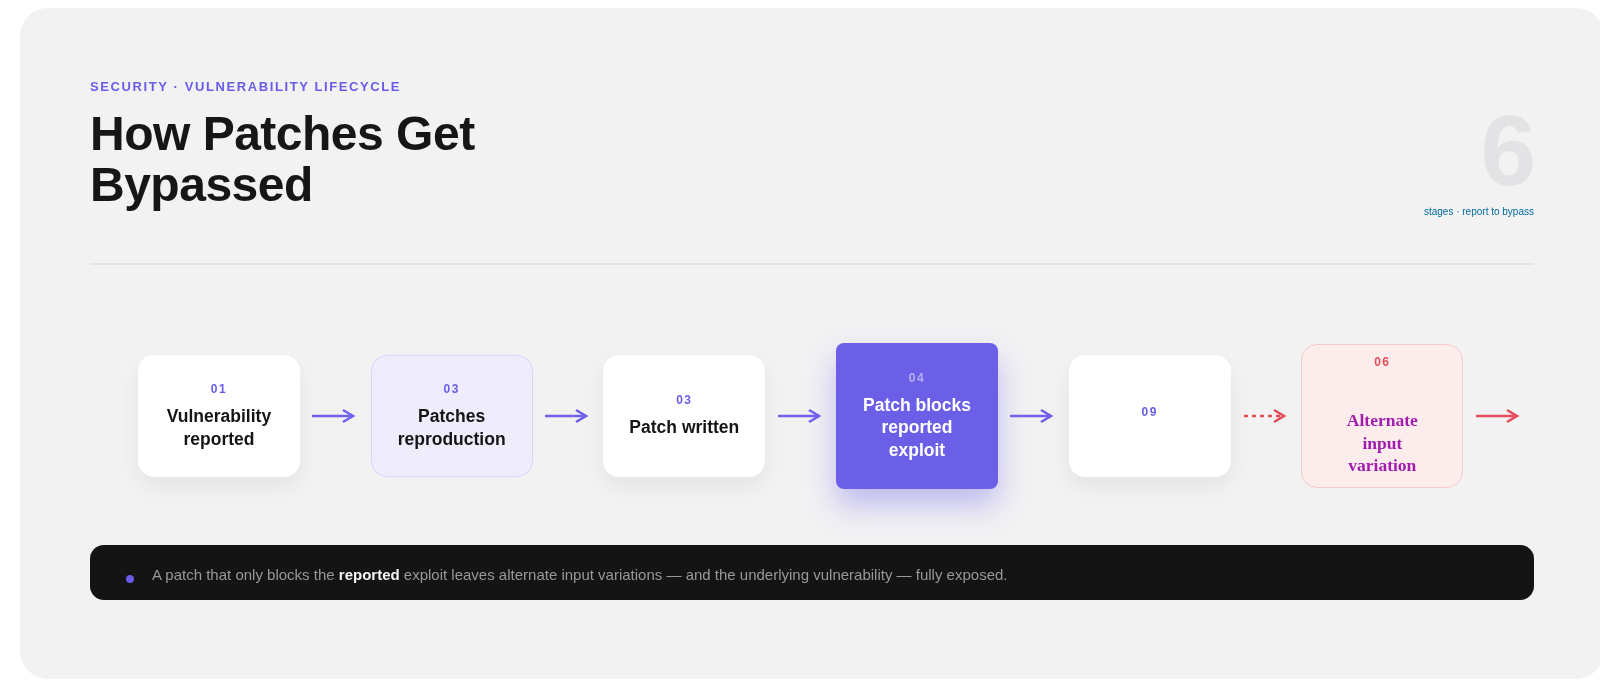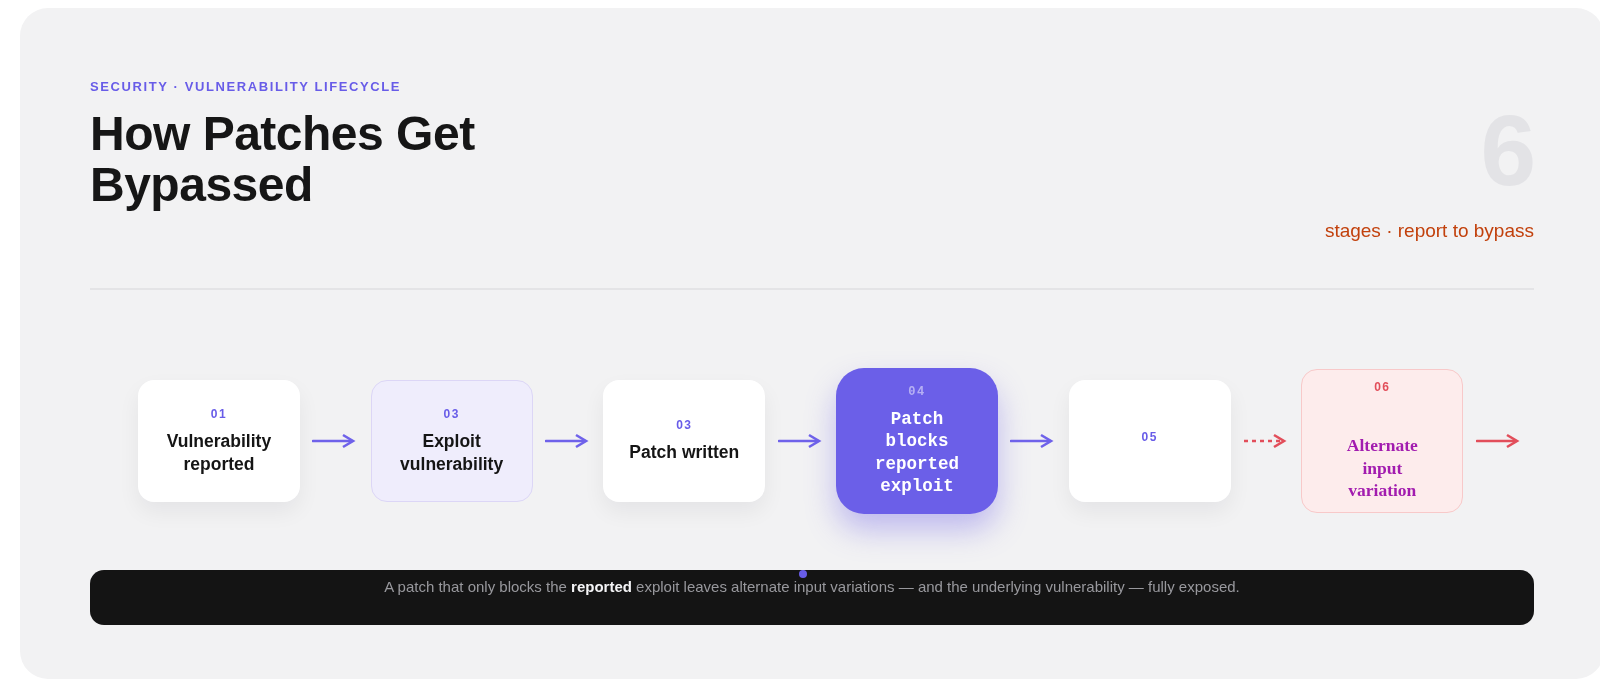--- a/index.html
+++ b/index.html
@@ -35,21 +35,21 @@
   .header-row{display:flex;justify-content:space-between;align-items:flex-start;margin-top:14px;gap:12px;}
   .page-title{
     font-size:48px;line-height:1.07;font-weight:bold;color:var(--ink);
     letter-spacing:-0.5px;max-width:560px;
   }
   .stat{text-align:right;margin-top:-8px;}
   .stat-number{
     font-size:100px;font-weight:bold;color:var(--big-number);line-height:1.0;
     letter-spacing:-2px;
   }
-  .stat-caption{font-size:19px;color:#c2410c;margin-top:20px;}
+  .stat-caption{font-size:10px;color:#0369a1;margin-top:6px;}
   .divider{height:2px;background:var(--divider);border:none;margin-top:46px;}
   
   .flow{
     margin-top:78px;display:flex;align-items:center;justify-content:flex-end;padding-left:48px;
   }
   .stage{
     width:162px;min-height:122px;border-radius:16px;background:#ffffff;
     display:flex;flex-direction:column;justify-content:center;align-items:center;
     text-align:center;padding:10px 24px;box-shadow:0 10px 22px rgba(20,20,40,0.06);
     flex:0 0 auto;
@@ -57,42 +57,41 @@
   .stage .num{
     font-size:12px;font-weight:bold;letter-spacing:1.5px;color:var(--accent-purple);
     margin-bottom:9px;
   }
   .stage .label{font-size:17.5px;font-weight:bold;line-height:1.28;color:#151515;}
   .stage.purple-tint{background:var(--purple-tint-bg);border:1px solid var(--purple-tint-border);box-shadow:none;}
   .stage.red-tint{background:var(--red-tint-bg);border:1px solid var(--red-tint-border);box-shadow:none;gap:31px;}
   .stage.red-tint .num{color:var(--accent-red);}
   .stage.red-tint .label{color:#a21caf;font-family:Liberation Serif, serif;}
   .stage.purple-solid{
-    background:var(--purple-box);min-height:146px;border-radius:28px;
+    background:var(--purple-box);min-height:146px;border-radius:8px;
     box-shadow:0 16px 30px rgba(107,95,232,0.38);
-    font-family:Liberation Mono, monospace;
   }
   .stage.purple-solid .num{color:rgba(255,255,255,0.5);}
   .stage.purple-solid .label{color:#ffffff;}
   .stage.red-solid{
     background:var(--red-box);min-height:146px;border-radius:20px;
     box-shadow:0 16px 30px rgba(232,90,91,0.38);
   }
   .stage.red-solid .num{color:rgba(255,255,255,0.5);}
   .stage.red-solid .label{color:#ffffff;}
   .arrow{flex:1 1 auto;display:flex;align-items:center;justify-content:center;height:16px;}
   .arrow svg{width:46px;height:16px;display:block;}
   .arrow .shaft,.arrow .head{fill:none;stroke:var(--arrow-purple);stroke-width:2.6;}
   .arrow .shaft{stroke-linecap:round;}
   .arrow.red .shaft,.arrow.red .head{stroke:var(--accent-red);}
   .arrow.dashed .shaft{stroke-dasharray:4 4;stroke-linecap:butt;}
   
   .footnote{
     margin-top:56px;height:55px;background:var(--footer-bg);border-radius:14px;
-    display:flex;align-items:center;padding:0 36px;flex-direction:column;
+    display:flex;align-items:flex-end;padding:17px 36px;
   }
   .footnote .dot{
     width:8px;height:8px;border-radius:50%;background:var(--accent-purple);
     margin-right:18px;flex:0 0 auto;
   }
   .footnote p{font-size:15px;color:var(--footer-text);}
   .footnote p strong{color:#f4f4f6;font-weight:bold;}
 </style>
 </head>
 <body>
@@ -118,21 +117,21 @@
     <div class="label">Vulnerability reported</div>
   </div>
         <div class="arrow">
     <svg viewBox="0 0 46 16" aria-hidden="true">
       <line class="shaft" x1="1" y1="8" x2="38" y2="8"></line>
       <polyline class="head" points="31,2 41,8 31,14"></polyline>
     </svg>
   </div>
         <div class="stage purple-tint">
     <div class="num">03</div>
-    <div class="label">Exploit vulnerability</div>
+    <div class="label">Patches reproduction</div>
   </div>
         <div class="arrow">
     <svg viewBox="0 0 46 16" aria-hidden="true">
       <line class="shaft" x1="1" y1="8" x2="38" y2="8"></line>
       <polyline class="head" points="31,2 41,8 31,14"></polyline>
     </svg>
   </div>
         <div class="stage">
     <div class="num">03</div>
     <div class="label">Patch written</div>
@@ -147,21 +146,21 @@
     <div class="num">04</div>
     <div class="label">Patch blocks reported exploit</div>
   </div>
         <div class="arrow">
     <svg viewBox="0 0 46 16" aria-hidden="true">
       <line class="shaft" x1="1" y1="8" x2="38" y2="8"></line>
       <polyline class="head" points="31,2 41,8 31,14"></polyline>
     </svg>
   </div>
         <div class="stage">
-    <div class="num">05</div>
+    <div class="num">09</div>
   </div>
         <div class="arrow red dashed">
     <svg viewBox="0 0 46 16" aria-hidden="true">
       <line class="shaft" x1="1" y1="8" x2="38" y2="8"></line>
       <polyline class="head" points="31,2 41,8 31,14"></polyline>
     </svg>
   </div>
         <div class="stage red-tint">
     <div class="num">06</div>
     <div class="label">Alternate input variation</div>

